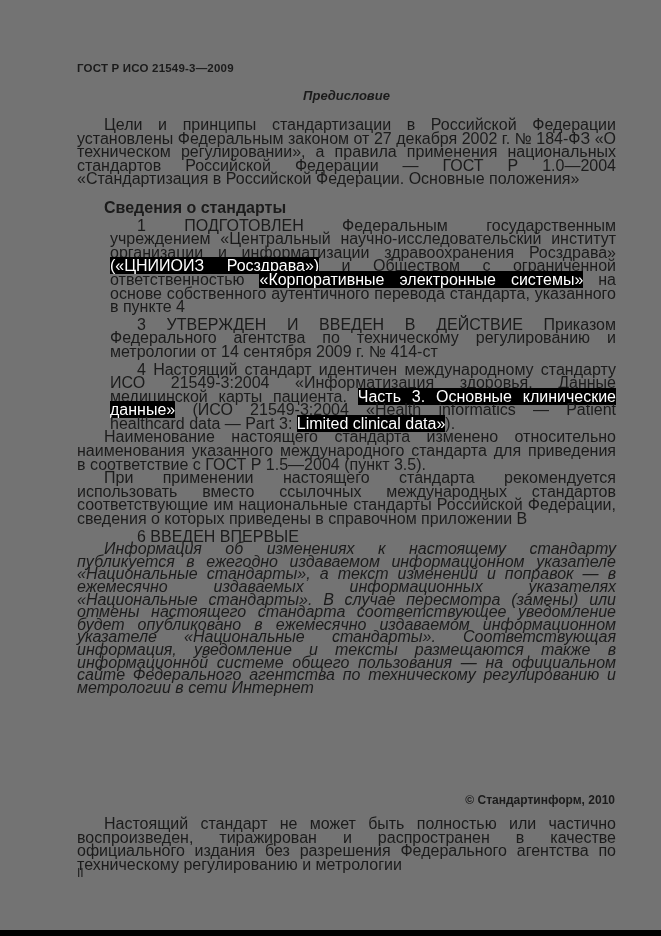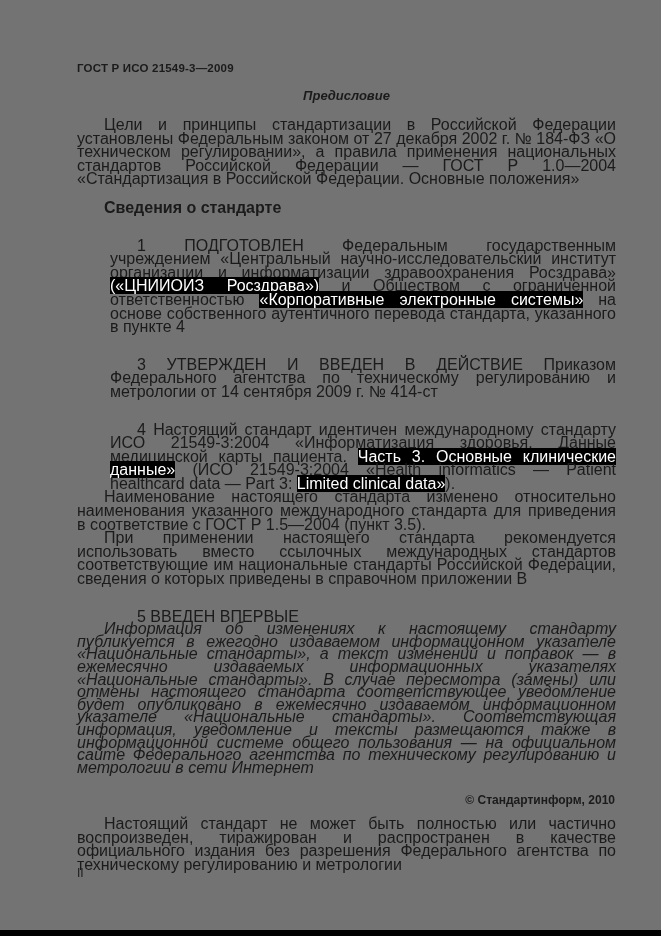--- a/index.html
+++ b/index.html
@@ -31,21 +31,21 @@
     margin-top: 14px;
     font-style: italic;
   }
   .p {
     font-size: 16px;
     line-height: 13.6px;
     text-align: justify;
     text-indent: 27px;
     margin: 0;
   }
-  .mt    { margin-top: 24px; padding-left: 33px; }
+  .mt    { margin-top: 4px; padding-left: 33px; }
   .mt-lg { margin-top: 15px; }
   .mt-xl { }
   .section-heading {
     font-weight: bold;
     text-align: left;
   }
   .italic { font-style: italic; line-height: 12.6px; }
   .hl { background: #000000; color: #ffffff; }
   .copyright {
     position: absolute;
@@ -79,28 +79,28 @@
 <body>
 
 <div class="page">
 
   <div class="content">
     <div class="doc-header">ГОСТ Р ИСО 21549-3—2009</div>
     <div class="doc-title">Предисловие</div>
 
     <p class="p mt-lg">Цели и принципы стандартизации в Российской Федерации установлены Федеральным законом от 27 декабря 2002 г. № 184-ФЗ «О техническом регулировании», а правила применения национальных стандартов Российской Федерации — ГОСТ Р 1.0—2004 «Стандартизация в Российской Федерации. Основные положения»</p>
 
-    <p class="p mt-lg section-heading">Сведения о стандарте</p>
+    <p class="p mt-lg section-heading">Сведения о стандарты</p>
 
     <p class="p mt"><span>1  ПОДГОТОВЛЕН Федеральным государственным учреждением «Центральный научно-исследовательский институт организации и информатизации здравоохранения Росздрава» </span><span class="hl">(«ЦНИИОИЗ Росздрава»)</span><span> и Обществом с ограниченной ответственностью </span><span class="hl">«Корпоративные электронные системы»</span><span> на основе собственного аутентичного перевода стандарта, указанного в пункте 4</span></p>
     <p class="p mt">3  УТВЕРЖДЕН  И  ВВЕДЕН  В  ДЕЙСТВИЕ  Приказом Федерального агентства по техническому регулированию и метрологии от 14 сентября 2009 г. № 414-ст</p>
     <p class="p mt"><span>4  Настоящий стандарт идентичен международному стандарту ИСО 21549-3:2004 «Информатизация здоровья. Данные медицинской карты пациента. </span><span class="hl">Часть 3. Основные клинические данные»</span><span> (ИСО 21549-3:2004 «Health informatics — Patient healthcard data — Part 3: </span><span class="hl">Limited clinical data»</span><span>).</span></p>
     <p class="p">Наименование настоящего стандарта изменено относительно наименования указанного международного стандарта для приведения в соответствие с ГОСТ Р 1.5—2004 (пункт 3.5).</p>
     <p class="p">При применении настоящего стандарта рекомендуется использовать вместо ссылочных международных стандартов соответствующие им национальные стандарты Российской Федерации, сведения о которых приведены в справочном приложении В</p>
-    <p class="p mt">5  ВВЕДЕН ВПЕРВЫЕ</p>
+    <p class="p mt">6  ВВЕДЕН ВПЕРВЫЕ</p>
 
     <p class="p italic mt-xl">Информация об изменениях к настоящему стандарту публикуется в ежегодно издаваемом информационном указателе «Национальные стандарты», а текст изменений и поправок — в ежемесячно издаваемых информационных указателях «Национальные стандарты». В случае пересмотра (замены) или отмены настоящего стандарта соответствующее уведомление будет опубликовано в ежемесячно издаваемом информационном указателе «Национальные стандарты». Соответствующая информация, уведомление и тексты размещаются также в информационной системе общего пользования — на официальном сайте Федерального агентства по техническому регулированию и метрологии в сети Интернет</p>
   </div>
 
   <div class="copyright">©  Стандартинформ, 2010</div>
 
   <p class="p footer-note">Настоящий стандарт не может быть полностью или частично воспроизведен, тиражирован и распространен в качестве официального издания без разрешения Федерального агентства по техническому регулированию и метрологии</p>
 
   <div class="page-number">II</div>
 

